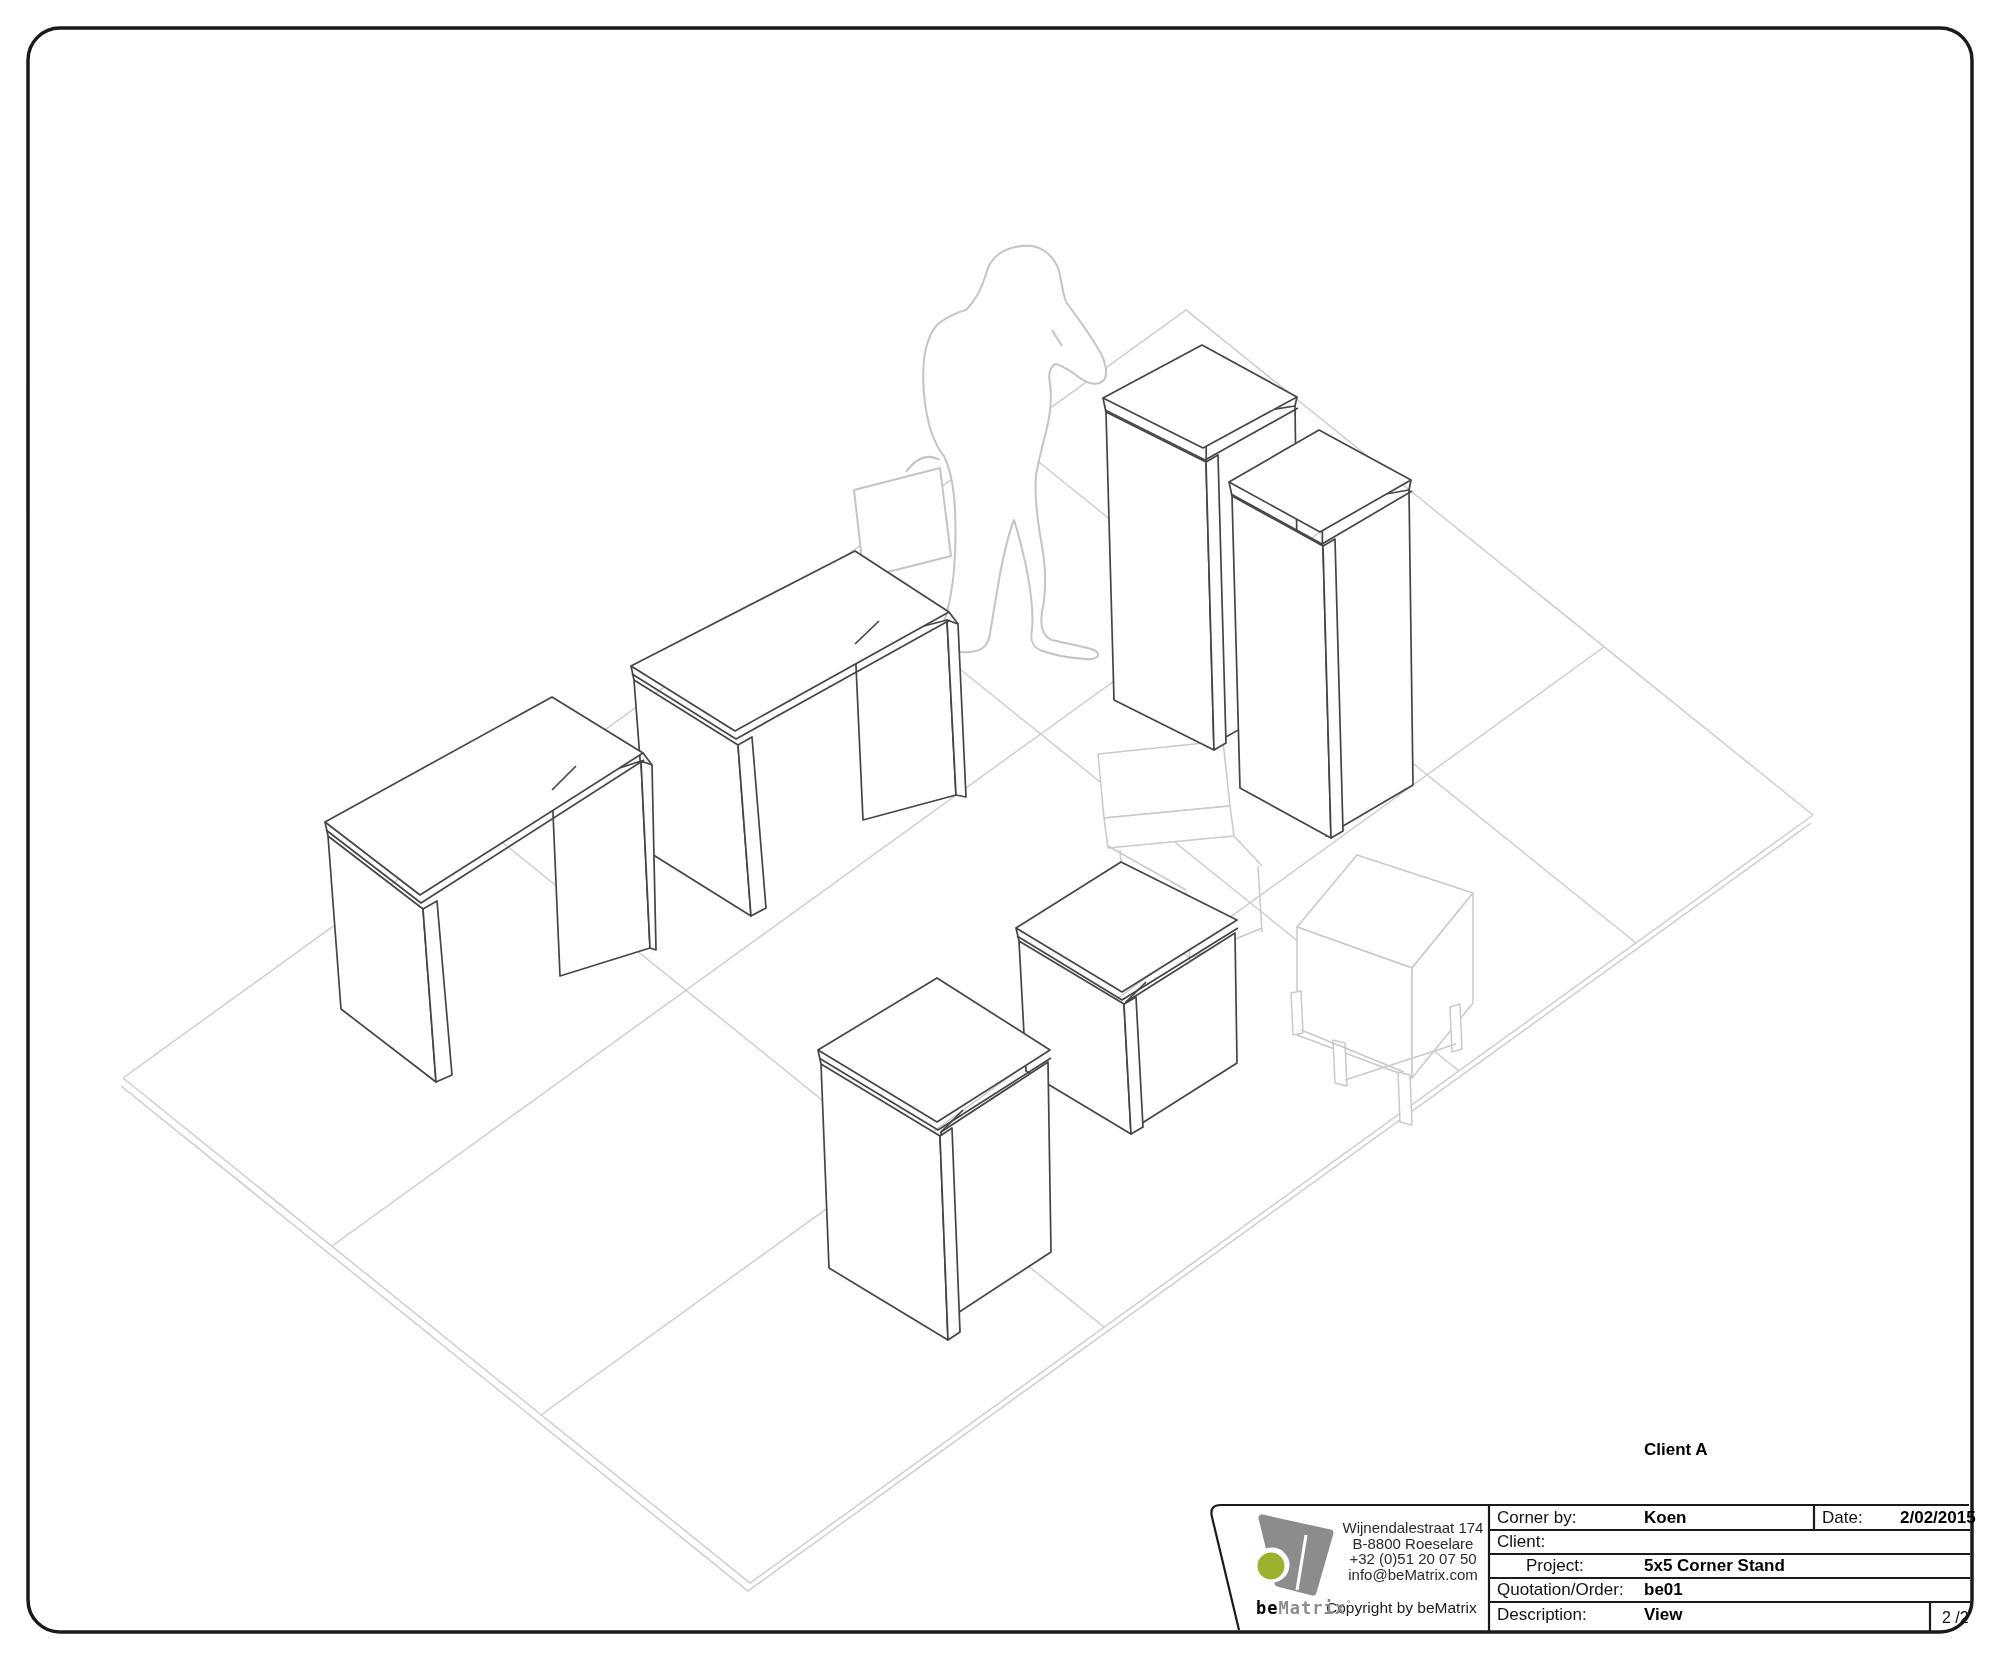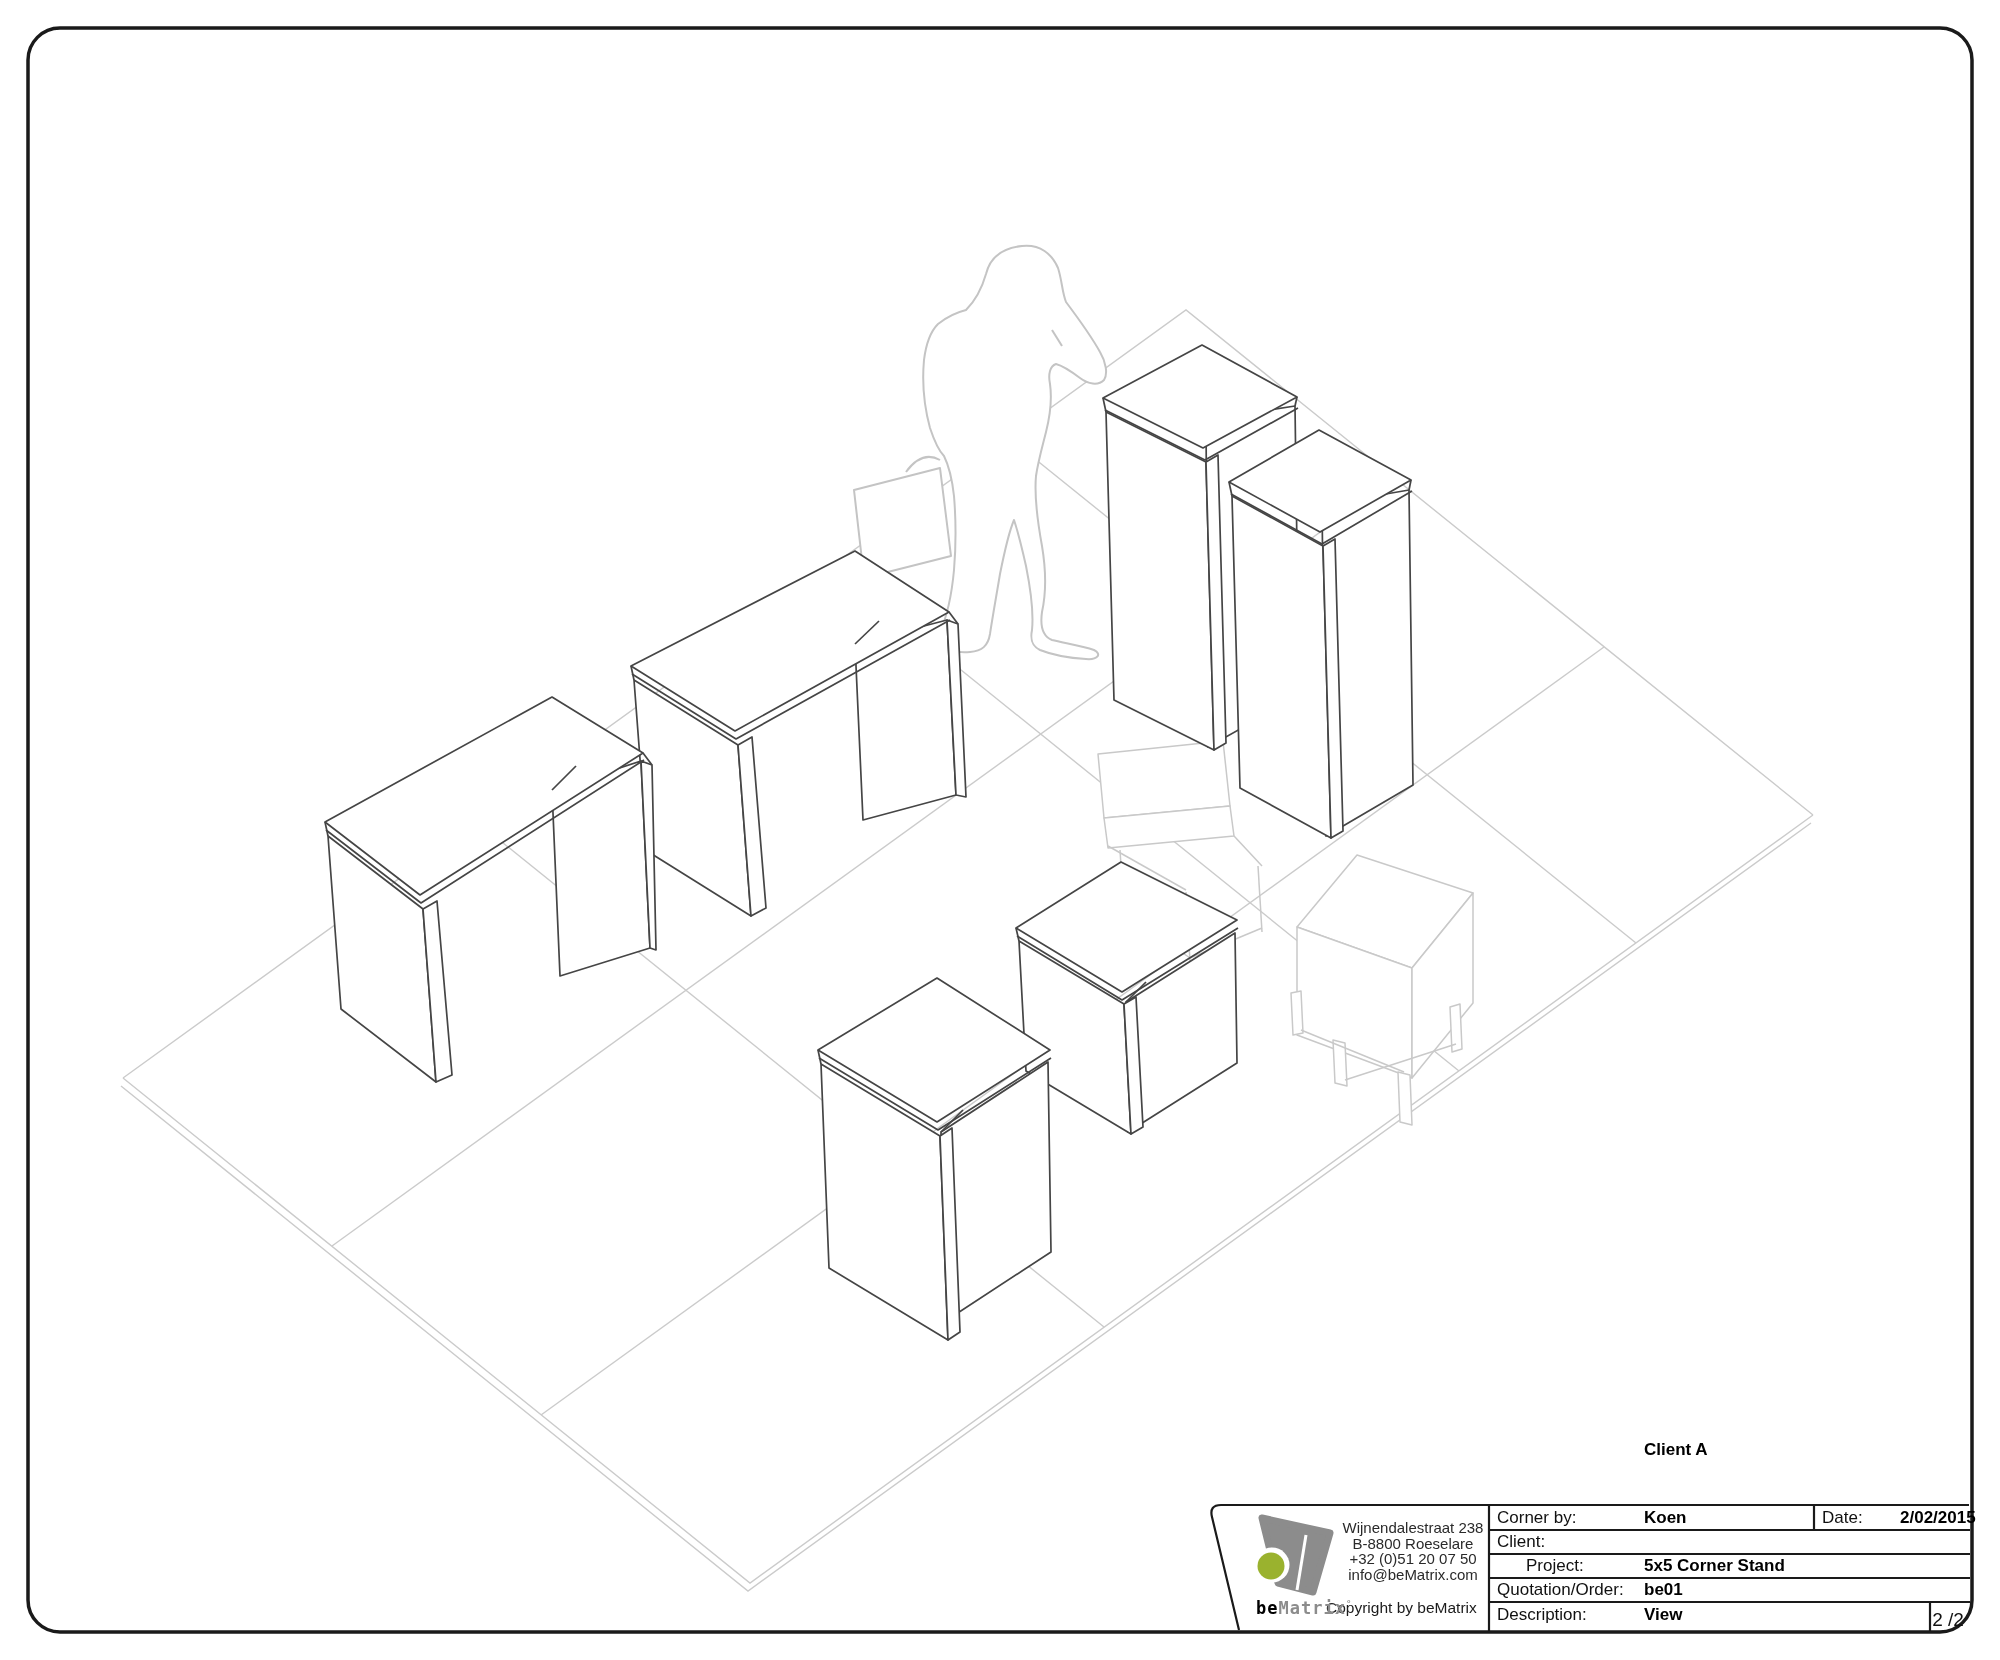--- a/index.html
+++ b/index.html
@@ -8,21 +8,21 @@
   .sheet svg{position:absolute;left:0;top:0;}
   .txt{position:absolute;color:#1c1c1c;white-space:nowrap;}
   .addr{width:190px;text-align:center;font-size:15px;line-height:15.5px;color:#2a2a2a;}
   .copyright{width:170px;text-align:left;font-size:15.5px;color:#1c1c1c;}
   .wordmark{font-family:"DejaVu Sans Mono", monospace;font-size:17px;letter-spacing:1px;font-weight:bold;}
   .wordmark .be{color:#000000;}
   .wordmark .mx{color:#8c8c8c;}
   .wordmark sup{font-size:9px;color:#8c8c8c;}
   .lbl{font-size:17px;color:#111;}
   .val{font-size:17px;font-weight:bold;color:#000;margin-left:28px;}
-  .pageind{font-size:19px;color:#111;width:40px;text-align:center;}
+  .pageind{font-size:16px;color:#111;width:40px;padding-left:14px;}
 </style>
 </head>
 <body>
 
 <div class="sheet">
 
 <svg width="2000" height="1660" viewBox="0 0 2000 1660">
 
   <rect x="28" y="28" width="1944" height="1604" rx="32" ry="32" fill="none" stroke="#1a1a1a" stroke-width="3.5"></rect>
 
@@ -186,21 +186,21 @@
 
   <g>
     <path d="M1262,1518 L1330,1533 L1313,1592 L1278,1583 Z" fill="#8c8c8c" stroke="#8c8c8c" stroke-width="7" stroke-linejoin="round"></path>
     <line x1="1306" y1="1535" x2="1297" y2="1590" stroke="#ffffff" stroke-width="3"></line>
     <circle cx="1272" cy="1565" r="17.5" fill="#ffffff"></circle>
     <circle cx="1271" cy="1566" r="13.5" fill="#9ab22e"></circle>
   </g>
 </svg>
 
   <div class="txt addr" style="left:1318px;top:1520px;">
-    <div>Wijnendalestraat 238</div>
+    <div>Wijnendalestraat 174</div>
     <div>B-8800 Roeselare</div>
     <div>+32 (0)51 20 07 50</div>
     <div>info@beMatrix.com</div>
   </div>
 
   <div class="txt copyright" style="left:1326px;top:1599px;">Copyright by beMatrix</div>
 
   <div class="txt wordmark" style="left:1256px;top:1598px;"><span class="be">be</span><span class="mx">Matrix</span><sup>°</sup></div>
 
   <div class="txt lbl" style="left:1497px;top:1508px;">Corner by:</div>

